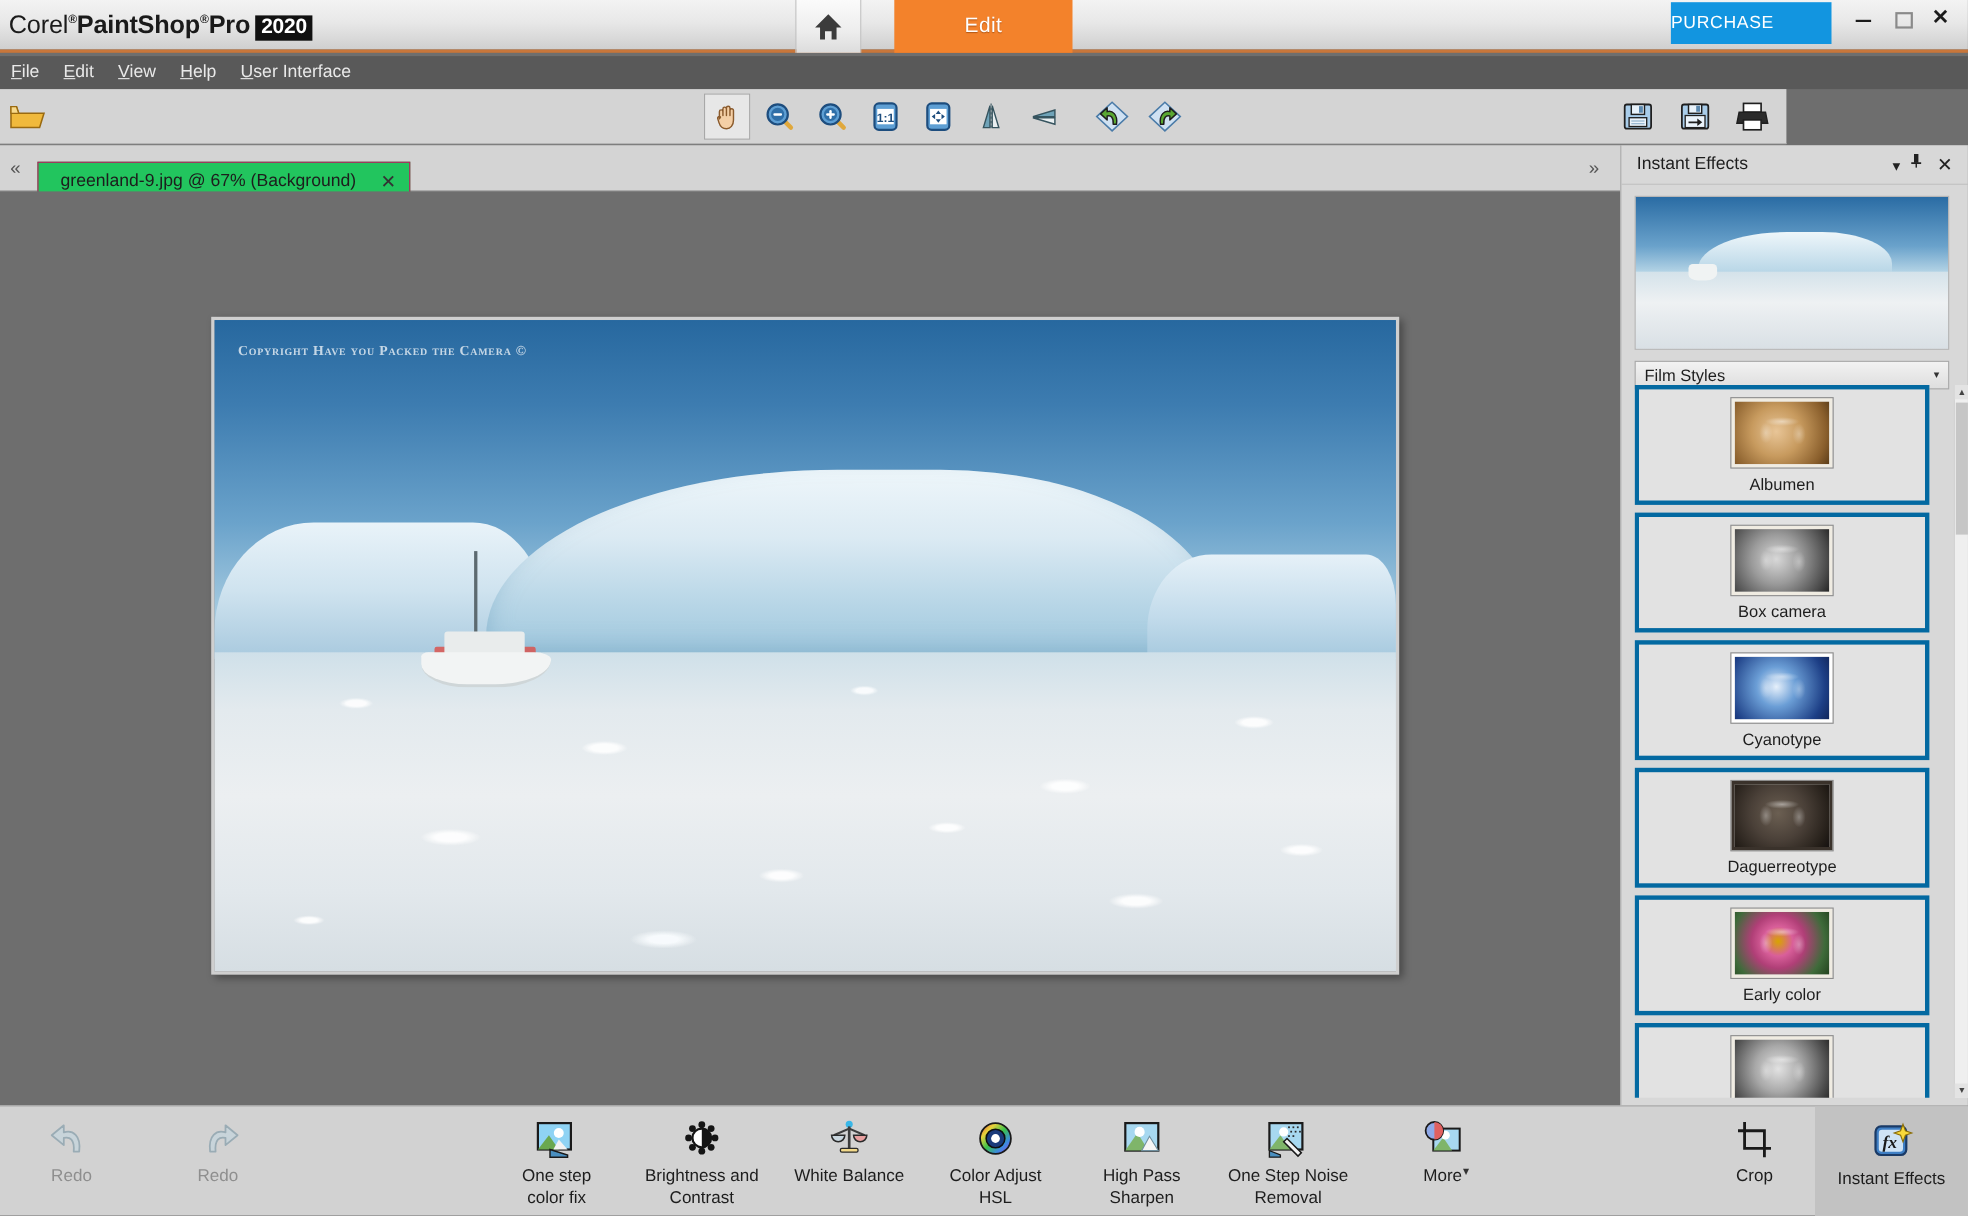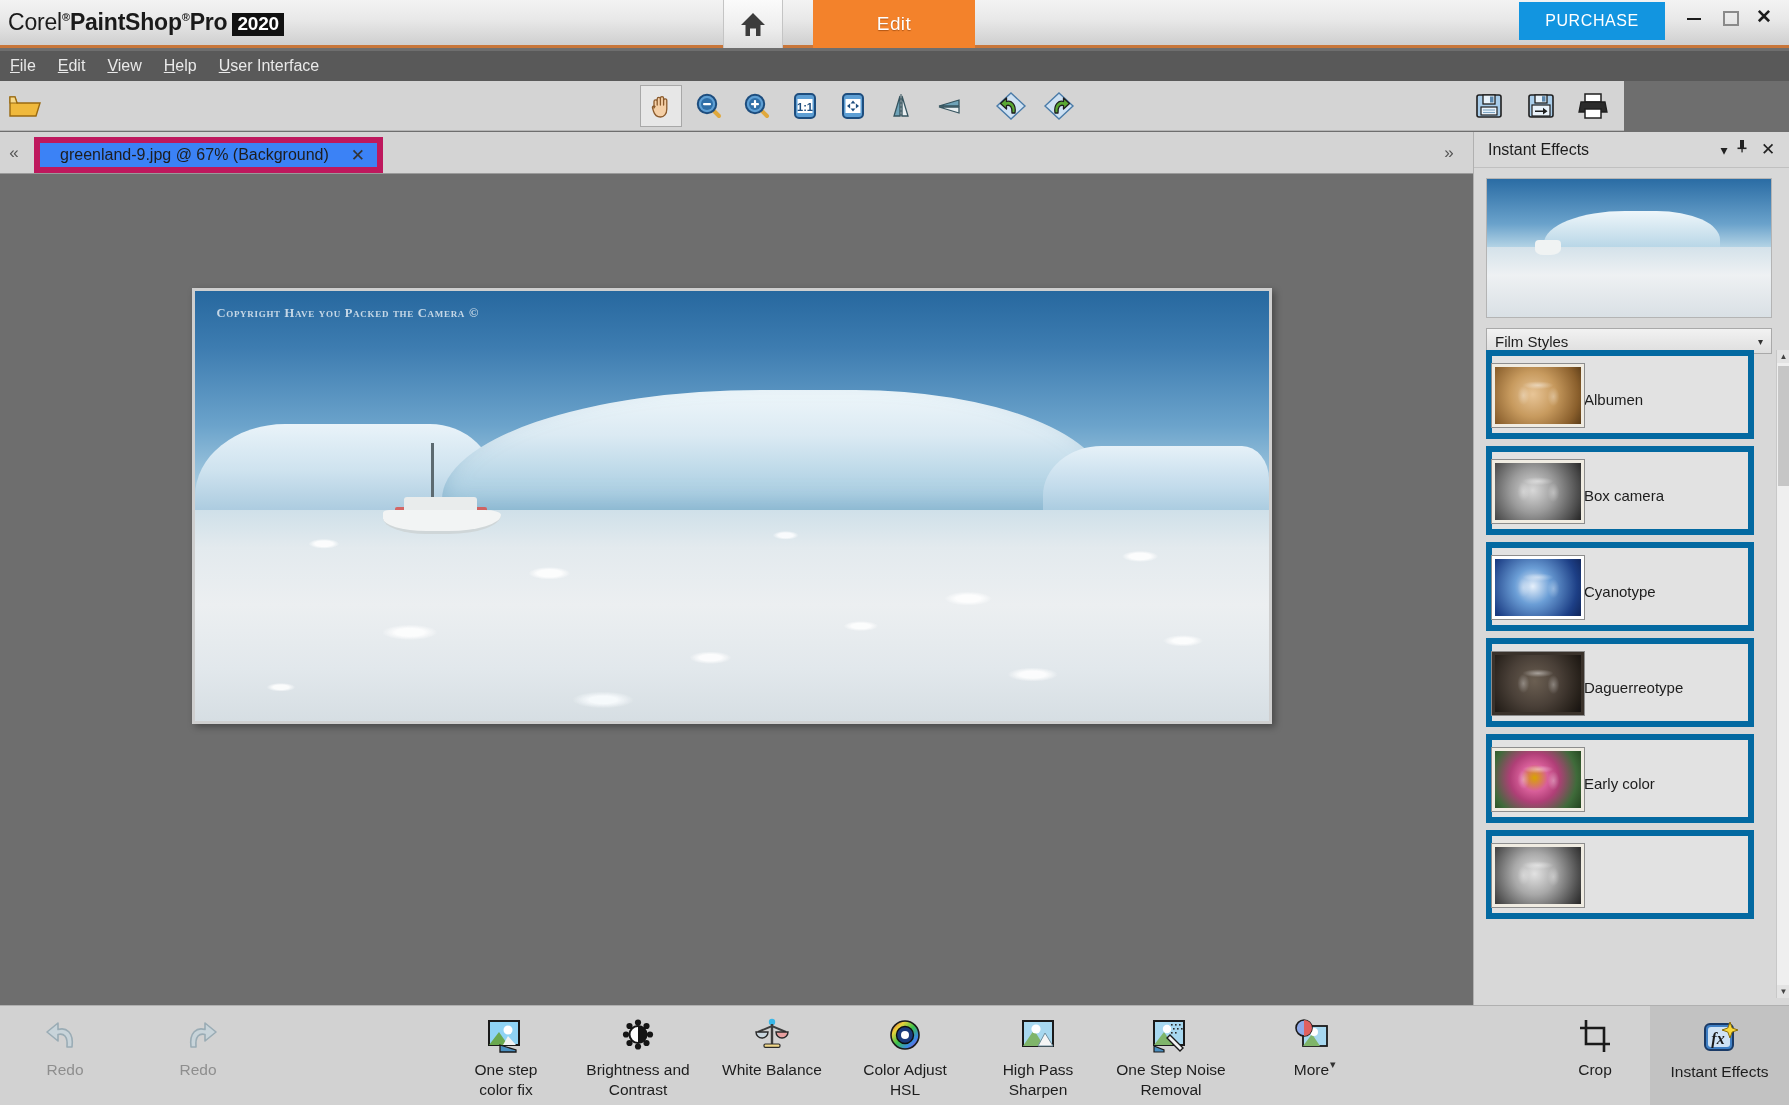--- a/index.html
+++ b/index.html
@@ -41,21 +41,21 @@
     display: flex; align-items: center; justify-content: center; cursor: pointer;
   }
   .edit-tab span {
     color: #ffffff; font-size: 19px; letter-spacing: 0.4px;
     text-shadow: 0 1px 1px rgba(120,50,0,.55);
   }
 
   .purchase-btn {
     position: absolute; left: 1519px; top: 2px; width: 146px; height: 38px;
     background: #1295e0; color: #fff; font-size: 16px; letter-spacing: .6px;
-    display: flex; align-items: center; justify-content: center; cursor: pointer;
+    display: flex; align-items: center; justify-content: flex-start; cursor: pointer;
     border: none;
   }
   .wincontrols {
     position: absolute; right: 8px; top: 0px; height: 34px;
     display: flex; align-items: center; gap: 17px; padding-right: 8px;
   }
   .wc { width: 18px; height: 18px; position: relative; cursor: pointer; color: #1c1c1c; }
   .wc-min::after { content:""; position:absolute; left:2px; top:10px; width:14px; height:2px; background:#1c1c1c; }
   .wc-max::after { content:""; position:absolute; left:3px; top:3px; width:12px; height:11px; border:2px solid #8a8a8a; }
   .wc-close { font-size: 19px; line-height: 18px; text-align: center; font-weight: 600; }
@@ -98,34 +98,34 @@
     position: absolute; left: 0; top: 132px; width: 1473px; height: 42px;
     background: #d4d4d4; border-bottom: 1px solid #9a9a9a;
   }
   .tab-arrow {
     position: absolute; top: 9px; width: 24px; height: 24px;
     color: #555; font-size: 17px; text-align: center; line-height: 24px; cursor: pointer;
   }
   .tab-arrow.left { left: 2px; }
   .tab-arrow.right { left: 1437px; }
   .doc-tab {
-    position: absolute; left: 34px; top: 5px; height: 36px;
-    background: #3b82f6; border: 6px solid #be185d;
+    position: absolute; left: 34px; top: 15px; height: 36px;
+    background: #22c55e; border: 1px solid #be185d;
     display: flex; align-items: center; padding: 0 12px 0 20px; gap: 22px; cursor: pointer;
   }
   .doc-tab .label { font-size: 16px; color: #1d1d1d; white-space: nowrap; }
   .doc-tab .xbtn { font-size: 17px; color: #333; cursor: pointer; line-height: 1; }
 
   
   .canvas-area {
     position: absolute; left: 0; top: 174px; width: 1473px; height: 831px;
     background: #6e6e6e; overflow: hidden;
   }
   .photo {
-    position: absolute; left: 192px; top: 114px; width: 1080px; height: 436px;
+    position: absolute; left: 192px; top: 114px; width: 1080px; height: 598px;
     border: 3px solid #cfcfcf;
     box-shadow: 3px 3px 7px rgba(0,0,0,.35);
     overflow: hidden;
     background: linear-gradient(to bottom, #2f73ad 0%, #5b9ccb 30%, #9ec6de 48%, #cfe0e8 56%, #e8eef1 70%, #dfe7ec 100%);
   }
   .sky {
     position:absolute; left:0; top:0; width:100%; height:52%;
     background: linear-gradient(to bottom, #27689f 0%, #3d7cb0 25%, #6ba3cb 60%, #a9cde1 88%, #cfe2ec 100%);
   }
   .berg-main {
@@ -228,22 +228,22 @@
   }
   .effscroll .up, .effscroll .dn {
     position:absolute; left:0; width:13px; height:13px; background:#e3e3e3;
     font-size:8px; text-align:center; line-height:13px; color:#444; cursor:pointer;
   }
   .effscroll .up { top:0; } .effscroll .dn { bottom:0; }
   .effscroll .thumb {
     position:absolute; left:1px; top:16px; width:11px; height:120px; background:#c6c6c6; cursor:pointer;
   }
   .eff-item {
-    width: 268px; margin-bottom: 7px; background:#e2e2e2; border:6px solid #0369a1;
-    padding: 8px 0 6px 0; display:flex; flex-direction:row; align-items:center; cursor:pointer;
+    width: 268px; margin-bottom: 7px; background:#e2e2e2; border:4px solid #0369a1;
+    padding: 8px 0 6px 0; display:flex; flex-direction:column; align-items:center; cursor:pointer;
   }
   .eff-thumb {
     width: 92px; height: 63px; border: 3px solid #f0ece2; outline:1px solid #8d8d8d;
     overflow:hidden; position:relative;
   }
   .eff-label { margin-top:7px; font-size:15px; color:#1d1d1d; }
 
   .th-albumen { background: radial-gradient(circle at 44% 48%, #e8c597 0%, #c79a5e 40%, #8a5f2c 80%, #5b3c18 100%); }
   .th-box { background: radial-gradient(circle at 44% 48%, #d8d8d8 0%, #9a9a9a 40%, #4a4a4a 82%, #242424 100%); }
   .th-cyan { background: radial-gradient(circle at 44% 48%, #e6f0fb 0%, #6b9ed6 32%, #1d3f86 78%, #10255a 100%); border-color:#ffffff; }

